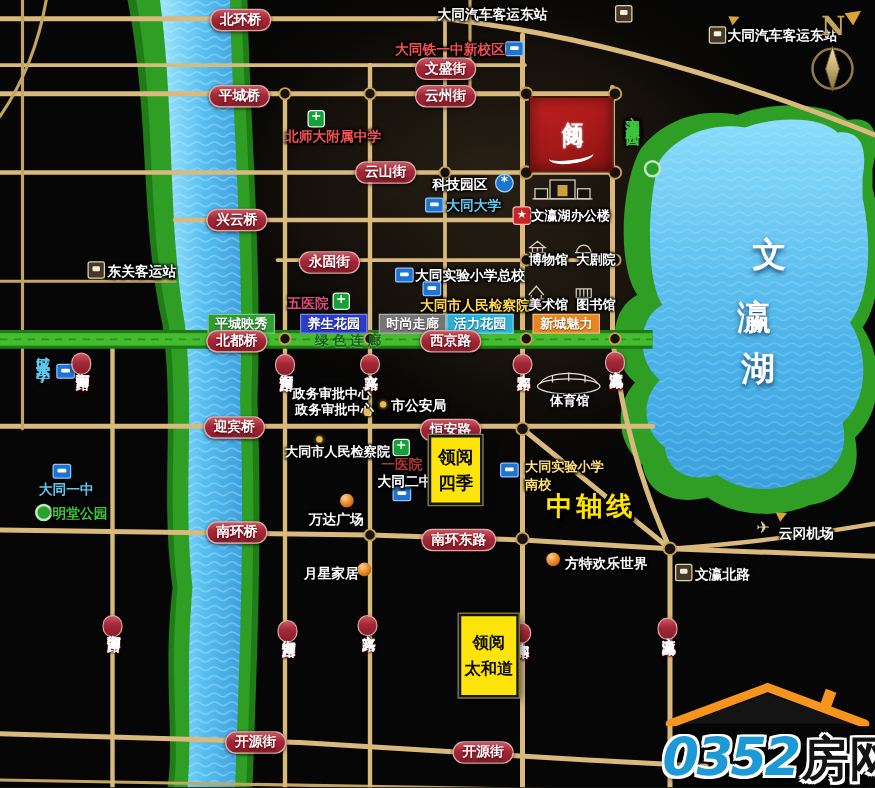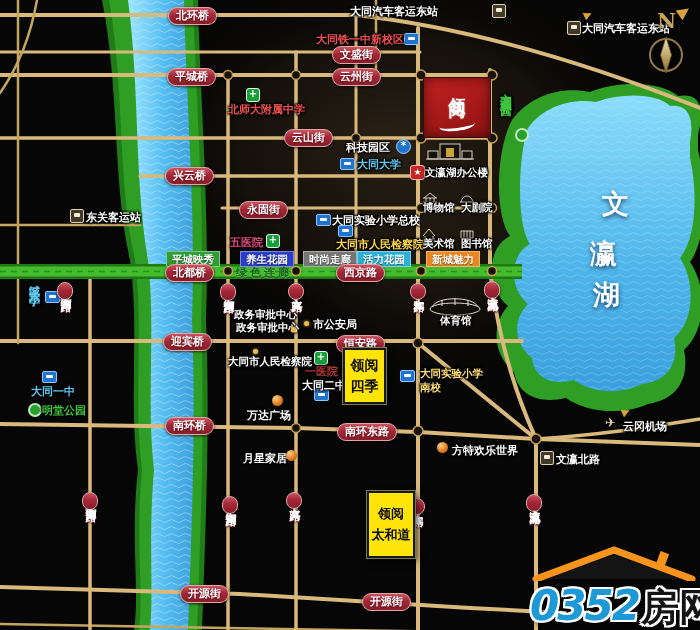--- a/index.html
+++ b/index.html
@@ -56,21 +56,21 @@
   .swoosh{position:absolute;left:15px;bottom:6px;width:36px;height:9px;border-bottom:3px solid #fff;
           border-radius:50%;transform:rotate(-7deg);}
   .ybox{position:absolute;z-index:5;background:#ffe40a;border:2px solid #161616;color:#0d0d0d;font-weight:900;
         text-align:center;display:flex;flex-direction:column;justify-content:center;gap:3px;
         box-shadow:0 0 0 1px #7a7a50,2px 3px 7px rgba(0,0,0,.75);}
   .axis{position:absolute;z-index:4;font-size:21px;font-weight:900;color:#ffe400;letter-spacing:3px;white-space:nowrap;
         text-shadow:2px 0 0 #000,-2px 0 0 #000,0 2px 0 #000,0 -2px 0 #000,2px 2px 0 #000,-2px -2px 0 #000,2px 3px 4px #000;}
   .lakechar{position:absolute;z-index:3;font-family:"DejaVu Serif","Liberation Serif",serif;font-size:27px;
         font-weight:bold;color:#fff;text-shadow:0 2px 4px rgba(0,40,80,.8);}
   .greentxt{position:absolute;z-index:4;color:#15601a;font-size:11px;font-weight:bold;letter-spacing:3px;
-        text-shadow:0 1px 0 rgba(200,255,180,.35);white-space:nowrap;}
+        text-shadow:0 1px 0 rgba(200,255,180,.35);white-space:nowrap;margin-left:16px;}
   .nlabel{position:absolute;z-index:3;font-family:"DejaVu Serif","Liberation Serif",serif;font-size:21px;
         font-weight:bold;color:#c7a557;text-shadow:0 1px 2px #000;}
   
   .brand{position:absolute;z-index:6;left:530px;top:543px;width:172px;}
   .brand-line{white-space:nowrap;line-height:1;}
   .brand-num{font-size:42px;font-weight:800;font-style:italic;color:#1d9ad6;letter-spacing:-2px;
      text-shadow:-2px 0 0 #fff,2px 0 0 #fff,0 -2px 0 #fff,0 2px 0 #fff,-2px -2px 0 #fff,2px 2px 0 #fff,-2px 2px 0 #fff,2px -2px 0 #fff,3px 4px 5px #000;}
   .brand-name{font-size:38px;font-weight:900;color:#141414;margin-left:2px;
      text-shadow:-2px 0 0 #fff,2px 0 0 #fff,0 -2px 0 #fff,0 2px 0 #fff,-2px -2px 0 #fff,2px 2px 0 #fff,-2px 2px 0 #fff,2px -2px 0 #fff,3px 4px 5px #000;}
   .brand-url{margin-top:2px;font-size:19px;font-weight:bold;color:#8f8f8f;letter-spacing:1px;
@@ -313,20 +313,21 @@
   <div class="lbl c-darkred" style="left:305px;top:364px">一医院</div>
 
   <div class="ybox" style="left:343px;top:348px;width:39px;height:52px;font-size:14px">
     <span>领阅</span>
     <span>四季</span>
   </div>
 
   <div class="school" style="left:400px;top:370px"></div>
   <div class="lbl c-gold s" style="left:420px;top:367px">大同实验小学</div>
   <div class="lbl c-gold s" style="left:420px;top:381px">南校</div>
+  <div class="axis" style="left:437px;top:391px">中轴线</div>
 
   <div class="school" style="left:42px;top:371px"></div>
   <div class="lbl c-cyan" style="left:31px;top:384px">大同一中</div>
   <div class="parkicon" style="left:28px;top:403px"></div>
   <div class="lbl c-green" style="left:42px;top:403px">明堂公园</div>
 
   <div class="school" style="left:314px;top:389px"></div>
   <div class="lbl" style="left:302px;top:378px">大同二中</div>
   <div class="ball" style="left:272px;top:395px"></div>
   <div class="lbl" style="left:247px;top:408px">万达广场</div>

